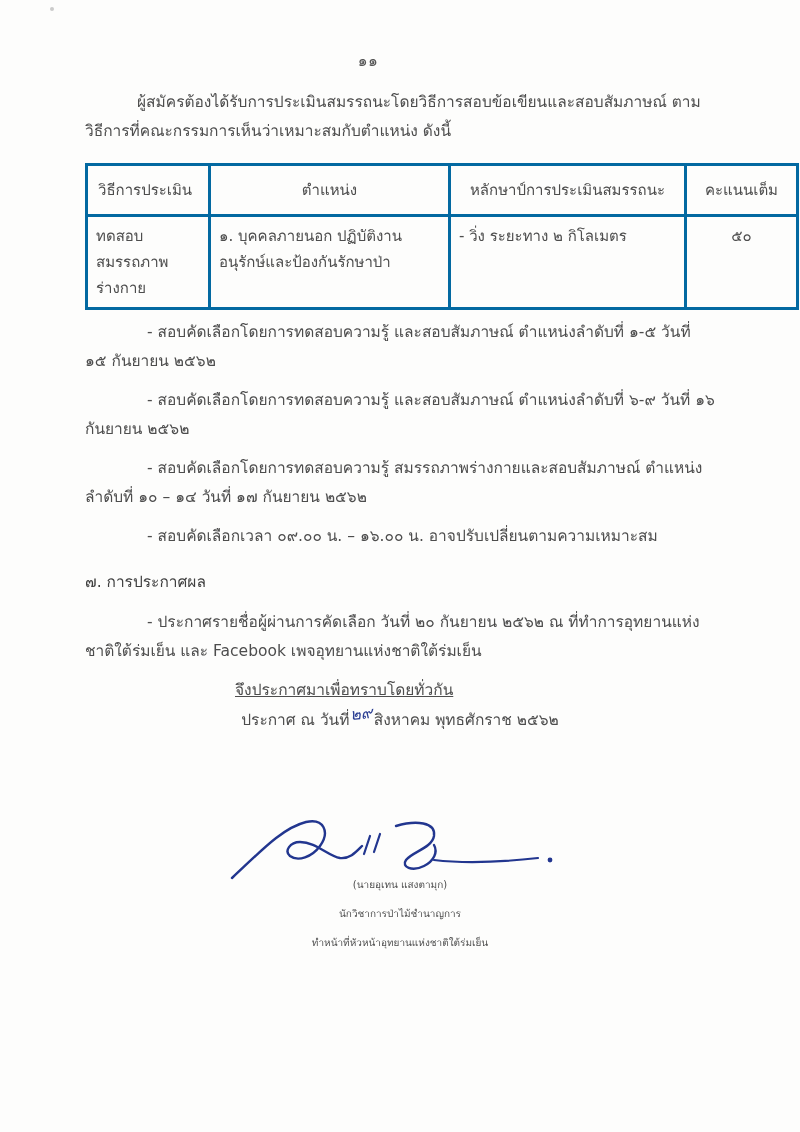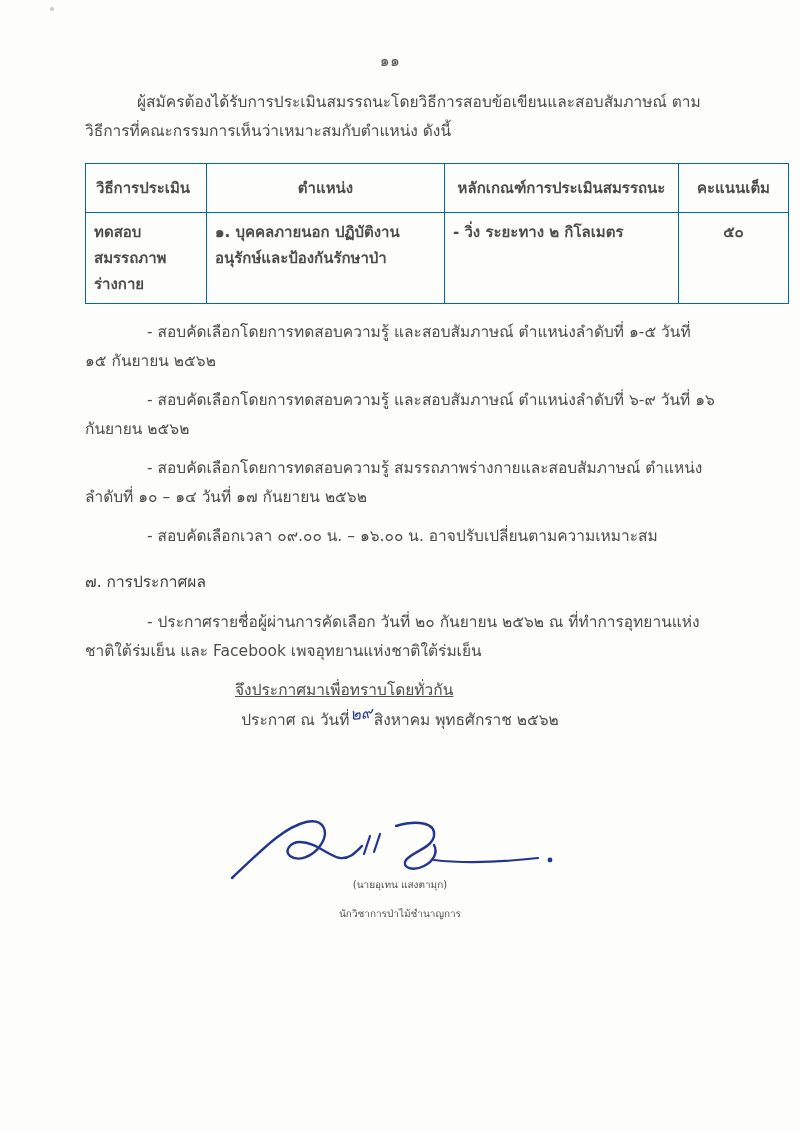--- a/index.html
+++ b/index.html
@@ -33,21 +33,20 @@
 
   .page-number {
     position: absolute;
     top: 48px;
     left: 0;
     width: 736px;
     text-align: center;
     font-size: 15.5px;
     letter-spacing: .5px;
     color: #555;
-    padding-left: 22px;
   }
 
   .content {
     position: absolute;
     left: 85px;
     top: 88px;
     width: 632px;
   }
 
   .para {
@@ -73,24 +72,24 @@
   }
   table.assess {
     width: 633px;
     border-collapse: collapse;
     table-layout: fixed;
     font-size: 15px;
     color: #4d4d4d;
   }
   table.assess th,
   table.assess td {
-    border: 1px solid #0369a1;
+    border: 3px solid #0369a1;
     padding: 6px 8px;
     vertical-align: top;
-    font-weight: bold;
+    font-weight: normal;
     line-height: 26px;
   }
   table.assess thead th {
     height: 36px;
     vertical-align: middle;
     text-align: center;
   }
   table.assess thead th.left-head { text-align: left; padding-left: 10px; }
   .col-method  { width: 102px; }
   .col-position{ width: 221px; }
@@ -160,21 +159,21 @@
   <div class="content">
     <p class="para indent-1">ผู้สมัครต้องได้รับการประเมินสมรรถนะโดยวิธีการสอบข้อเขียนและสอบสัมภาษณ์ ตามวิธีการที่คณะกรรมการเห็นว่าเหมาะสมกับตำแหน่ง ดังนี้</p>
   </div>
 
   <div class="table-wrap">
     <table class="assess">
       <thead>
         <tr>
           <th class="col-method left-head">วิธีการประเมิน</th>
           <th class="col-position">ตำแหน่ง</th>
-          <th class="col-criteria">หลักเกณฑ์การประเมินสมรรถนะ</th>
+          <th class="col-criteria">หลักษาป์การประเมินสมรรถนะ</th>
           <th class="col-score">คะแนนเต็ม</th>
         </tr>
       </thead>
       <tbody>
         <tr>
           <td class="col-method body-method">ทดสอบ สมรรถภาพ ร่างกาย</td>
           <td class="col-position">๑. บุคคลภายนอก ปฏิบัติงานอนุรักษ์และป้องกันรักษาป่า</td>
           <td class="col-criteria">- วิ่ง ระยะทาง ๒ กิโลเมตร</td>
           <td class="col-score body-score">๕๐</td>
         </tr>
@@ -212,15 +211,16 @@
       <path d="M160 22 L154 40" stroke="#22368f" stroke-width="2.2" stroke-linecap="round"></path>
       <path d="M176 14 C196 8, 216 10, 214 24 C212 36, 192 40, 186 48 C181 55, 192 60, 204 54 C214 49, 218 40, 214 33" stroke="#22368f" stroke-width="2.4" stroke-linecap="round" fill="none"></path>
       <path d="M214 48 C248 52, 282 50, 318 46" stroke="#22368f" stroke-width="2.2" stroke-linecap="round" fill="none"></path>
       <circle cx="330" cy="48" r="2.4" fill="#22368f"></circle>
     </svg>
   </div>
 
   <div class="sign-names">
     <div>(นายอุเทน  แสงตามุก)</div>
     <div>นักวิชาการป่าไม้ชำนาญการ</div>
+    <div>ทำหน้าที่หัวหน้าอุทยานแห่งชาติใต้ร่มเย็น</div>
   </div>
 
 </div>
 
 </body></html>

